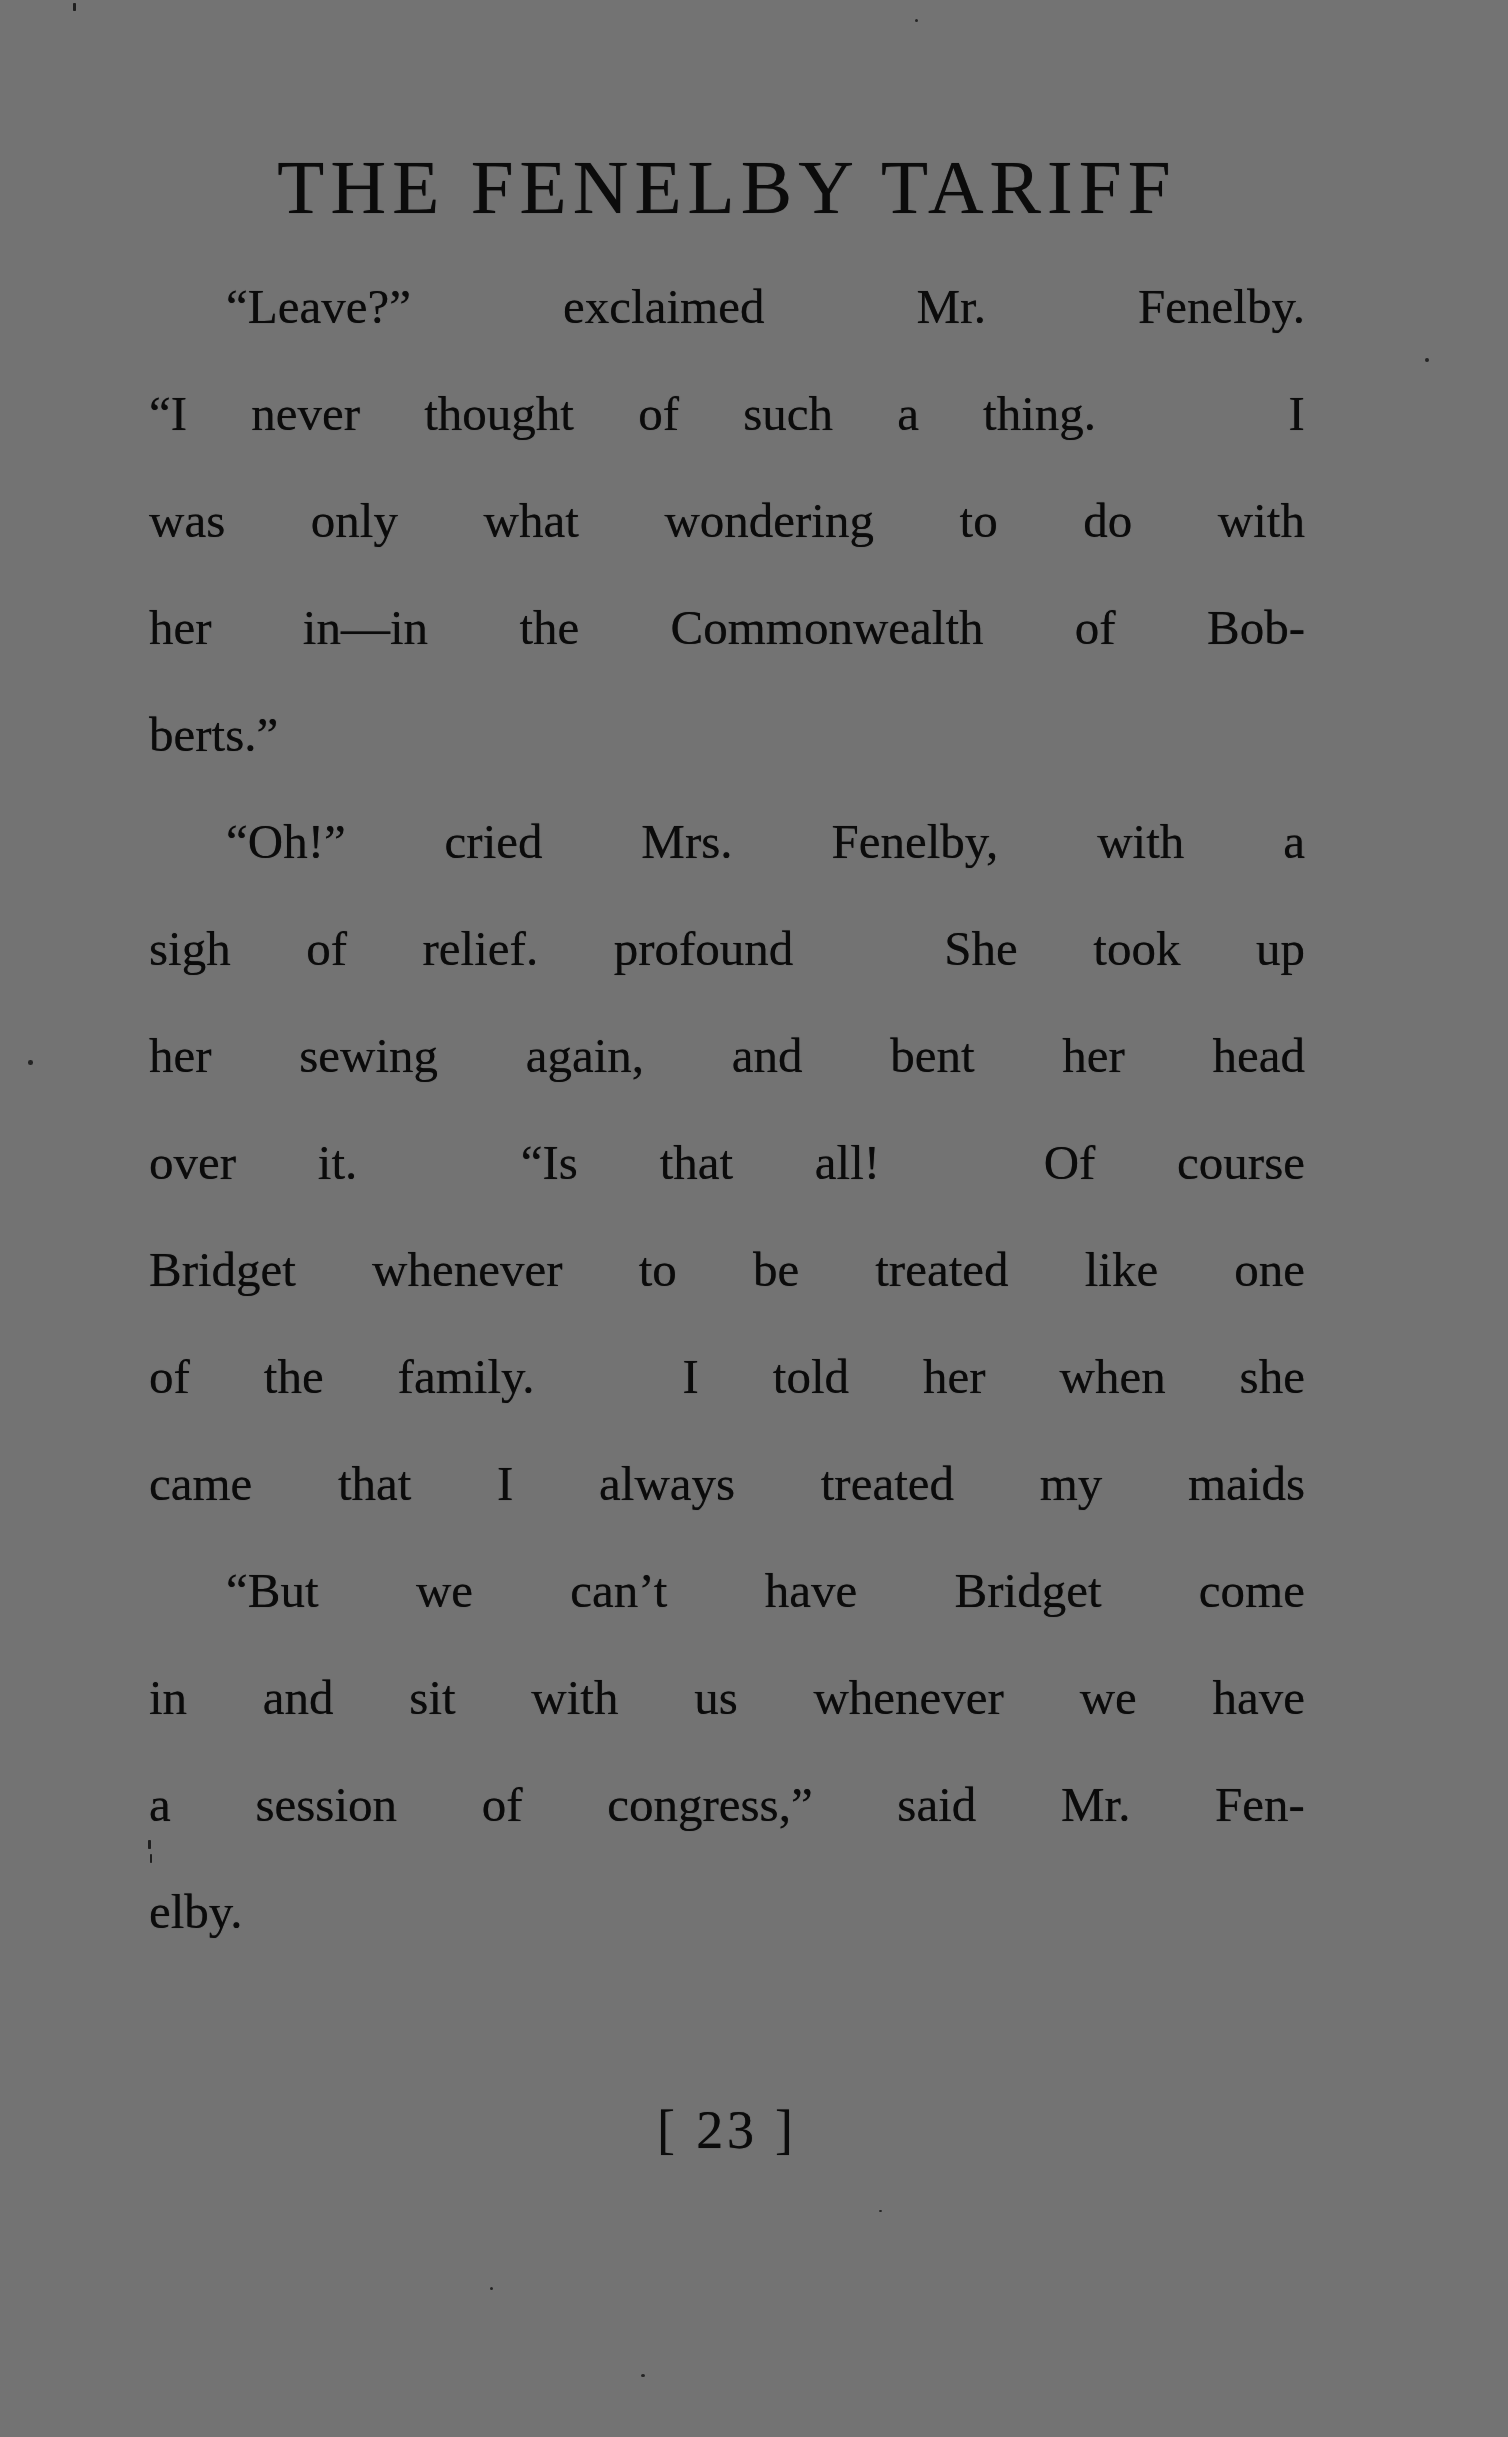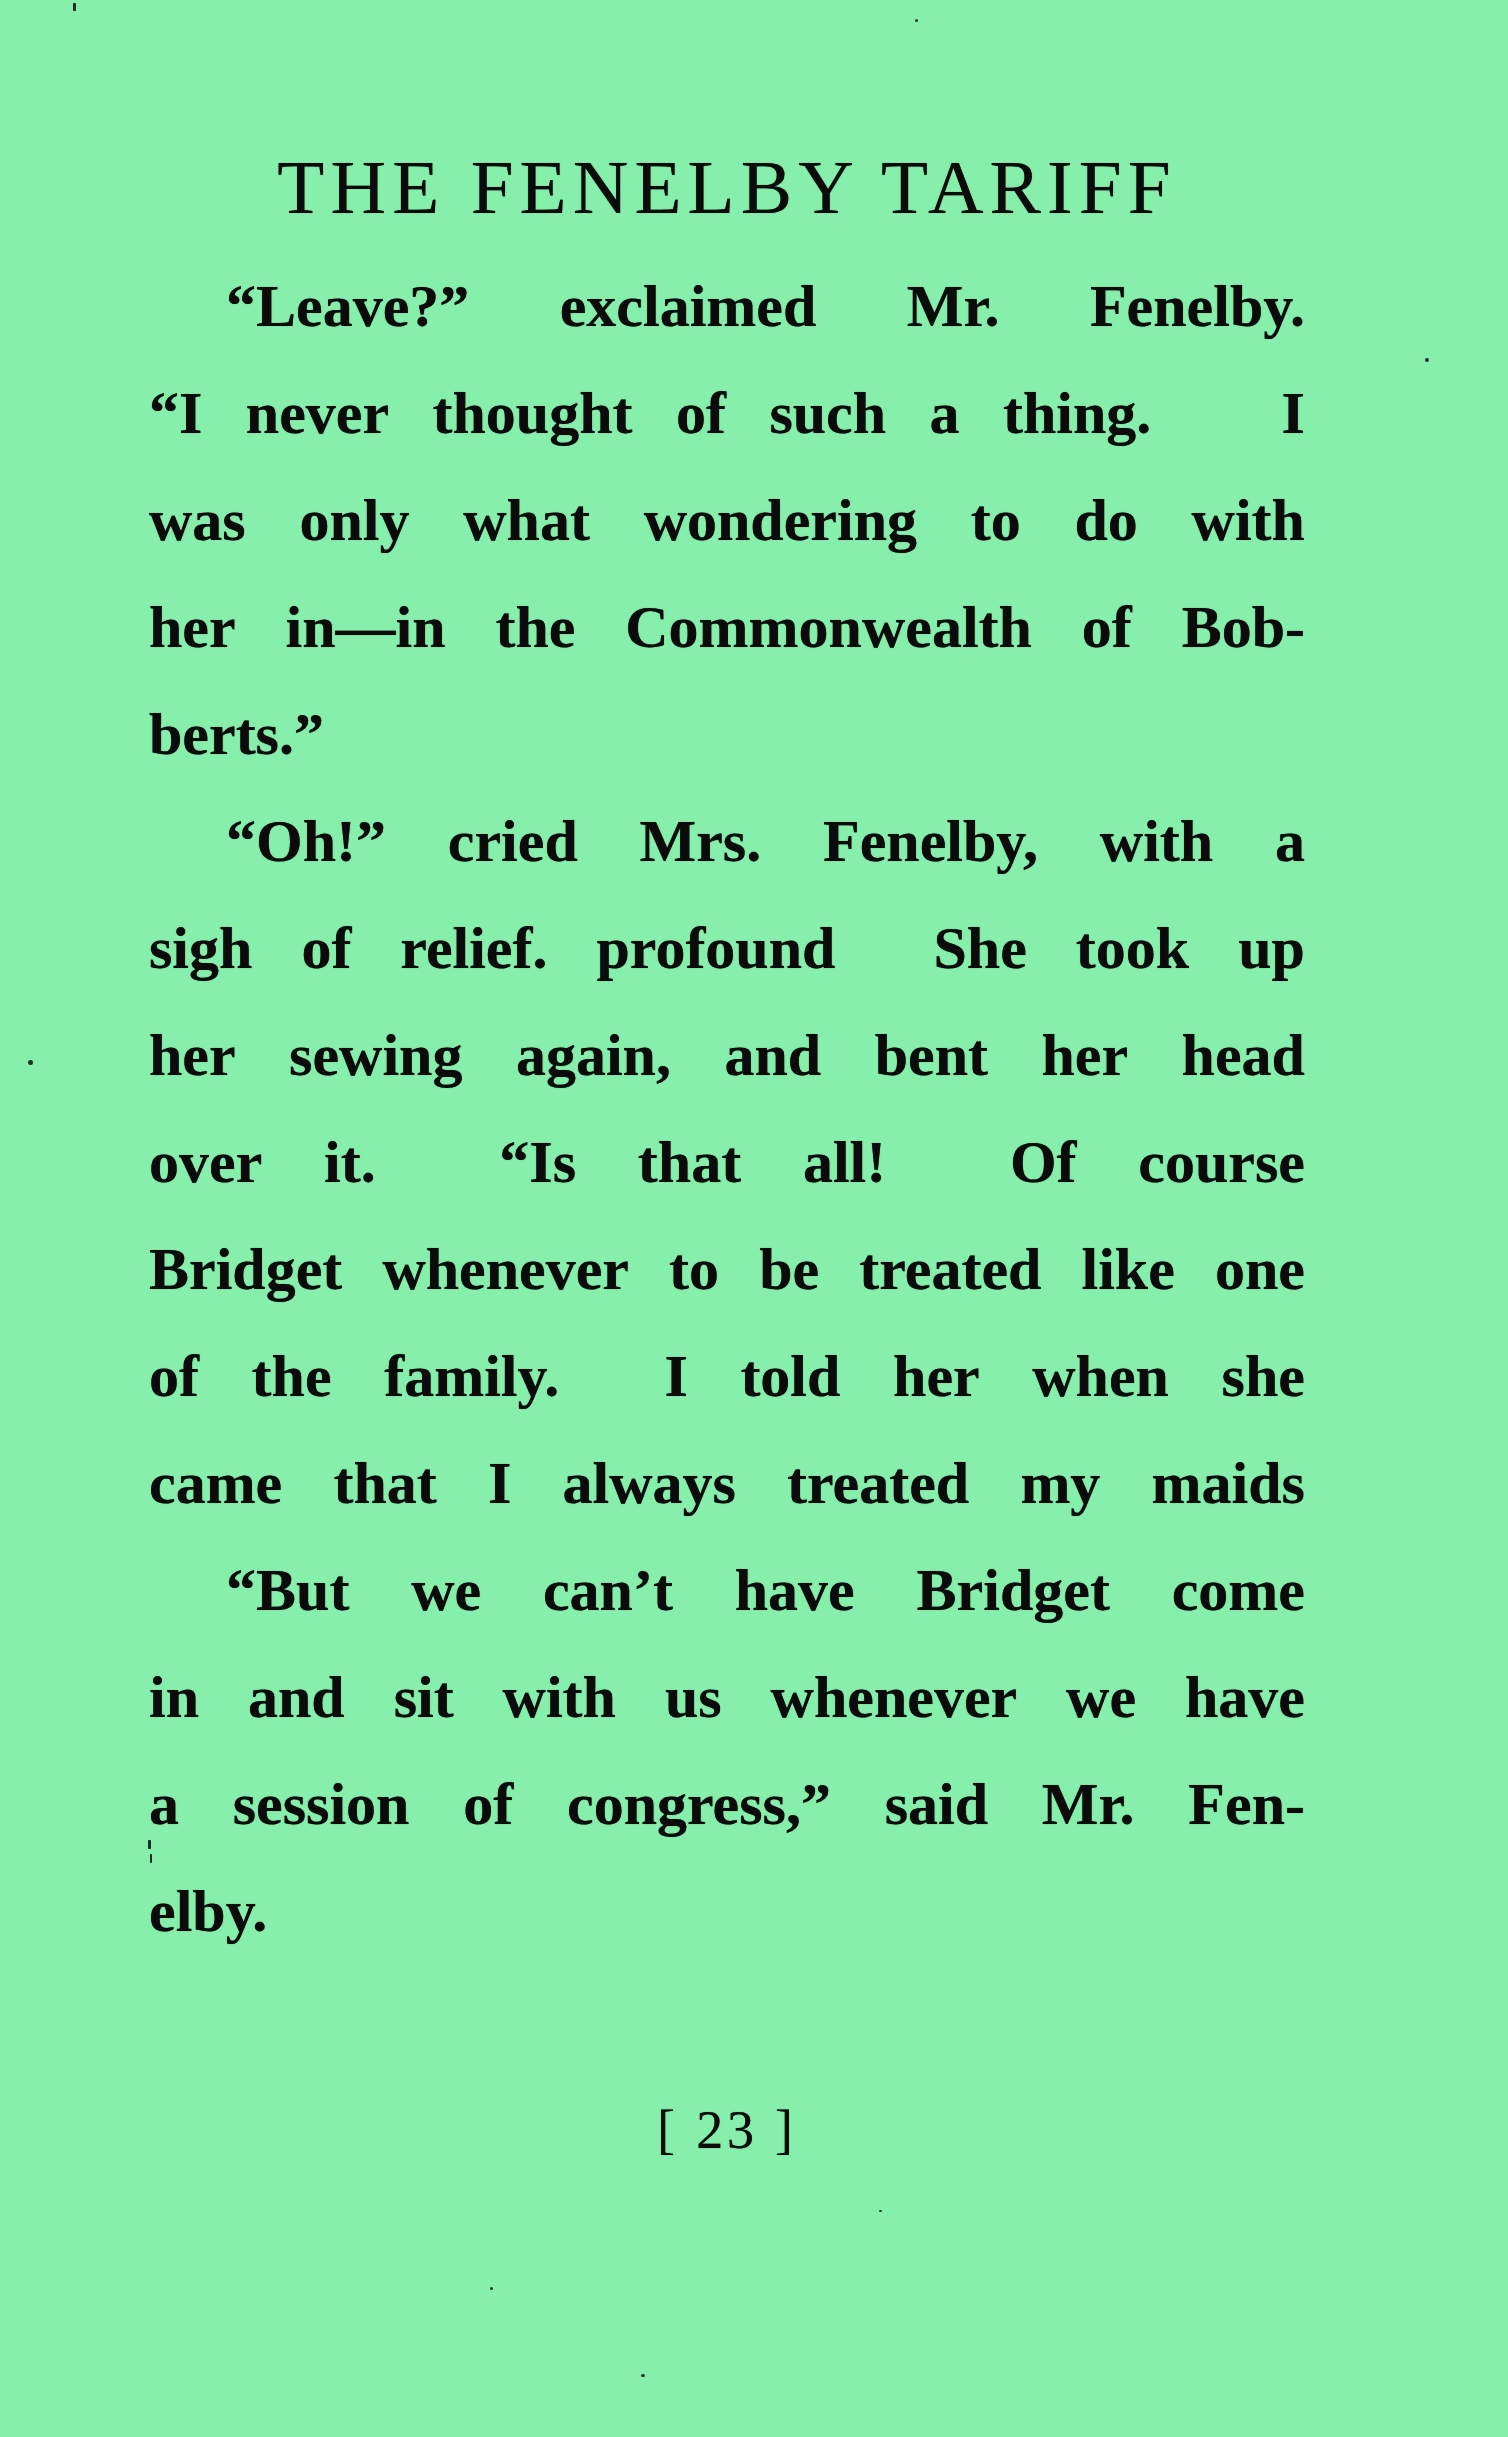--- a/index.html
+++ b/index.html
@@ -1,21 +1,21 @@
 <!DOCTYPE html>
 <html style="font-size:12.2px"><head>
 <meta charset="utf-8">
 <style>
   html, body { margin: 0; padding: 0; background: #ffffff; }
 
   .page {
     position: relative;
     width: 1509px;
     height: 2438px;
-    background: #86efac;
+    background: #737373;
     overflow: hidden;
     font-family: "Liberation Serif", "DejaVu Serif", serif;
     color: #0b0b0b;
   }
 
   .title {
     position: absolute;
     left: 149px;
     top: 134px;
     width: 1156px;
@@ -31,24 +31,23 @@
   .text-block {
     position: absolute;
     left: 149px;
     top: 253px;
     width: 1156px;
   }
 
   .line {
     height: 107px;
     line-height: 107px;
-    font-size: 60px;
+    font-size: 49px;
     white-space: nowrap;
     text-shadow: 0 0 0.8px rgba(0,0,0,0.65);
-    font-weight: bold;
   }
   .line.justify {
     display: flex;
     justify-content: space-between;
   }
   .line.indent { padding-left: 77px; }
   .line.justify span { display: inline-block; }
 
   .page-number {
     position: absolute;

